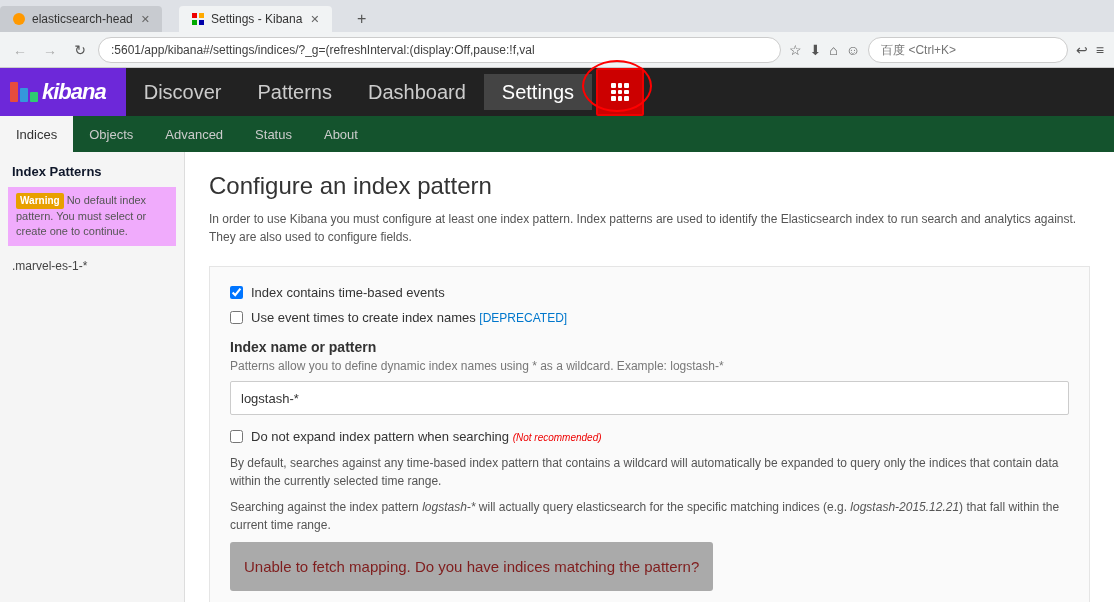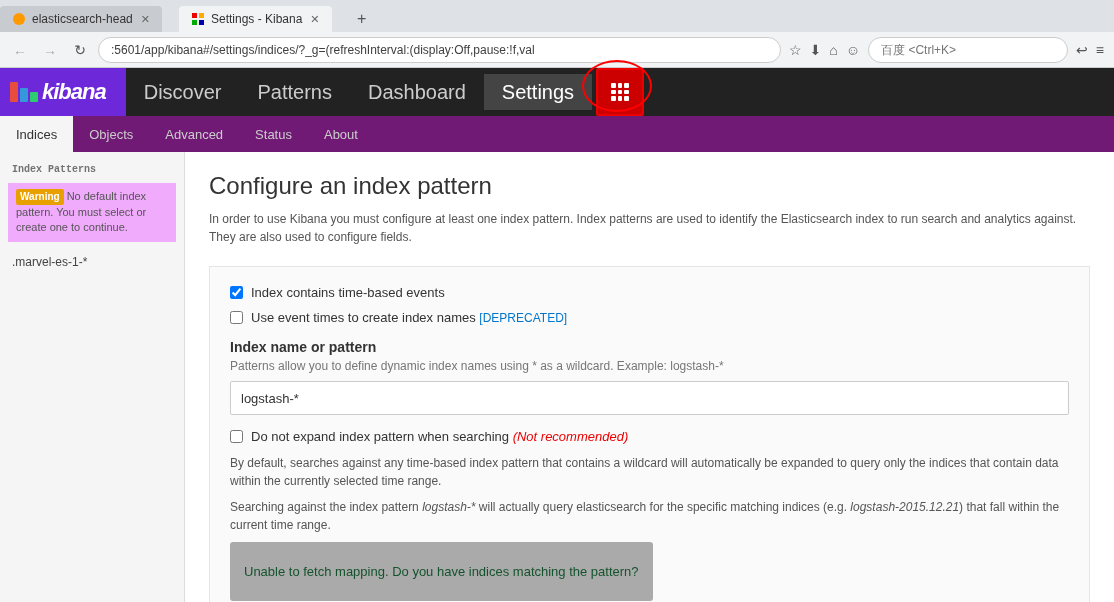--- a/index.html
+++ b/index.html
@@ -169,21 +169,21 @@
       width: 18px;
       height: 18px;
     }
     .grid-cell {
       background: white;
       border-radius: 1px;
     }
 
     
     .sub-nav {
-      background: #701a75;
+      background: #14532d;
       height: 36px;
       display: flex;
       align-items: center;
       padding: 0 0 0 0;
     }
     .sub-nav-item {
       color: #ccc;
       padding: 0 16px;
       height: 36px;
       display: flex;
@@ -205,25 +205,24 @@
 
     
     .sidebar {
       width: 185px;
       background: #f5f5f5;
       border-right: 1px solid #ddd;
       padding: 12px 0;
       flex-shrink: 0;
     }
     .sidebar-title {
-      font-size: 10px;
+      font-size: 13px;
       font-weight: bold;
-      color: #737373;
+      color: #0f172a;
       padding: 0 12px 8px 12px;
-      font-family: Liberation Mono, monospace;
     }
     .warning-box {
       margin: 0 8px 8px 8px;
       padding: 6px 8px;
       background: #f0abfc;
       font-size: 11px;
       color: #555;
       line-height: 1.4;
     }
     .warning-badge {
@@ -311,29 +310,29 @@
     }
     .field-description {
       font-size: 12px;
       color: #555;
       line-height: 1.5;
       margin-top: 8px;
     }
     .italic { font-style: italic; }
     .not-recommended {
       color: #e00;
-      font-size: 13px;
+      font-size: 10px;
       font-style: italic;
     }
     .alert-btn {
       display: inline-block;
       background: #aaa;
-      color: #14532d;
-      padding: 22px 14px;
-      font-size: 13px;
+      color: #7f1d1d;
+      padding: 16px 14px;
+      font-size: 15px;
       border-radius: 3px;
       cursor: pointer;
       margin-top: 8px;
     }
   </style>
 </head>
 <body>
 
 <div>
 

